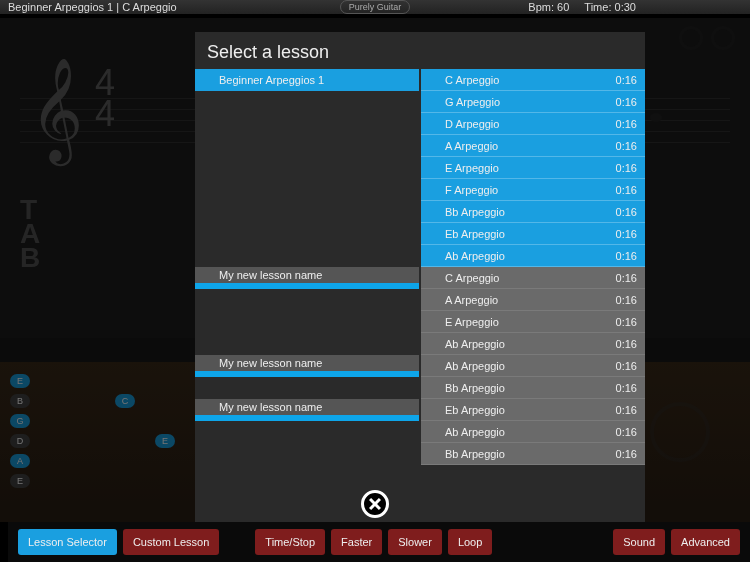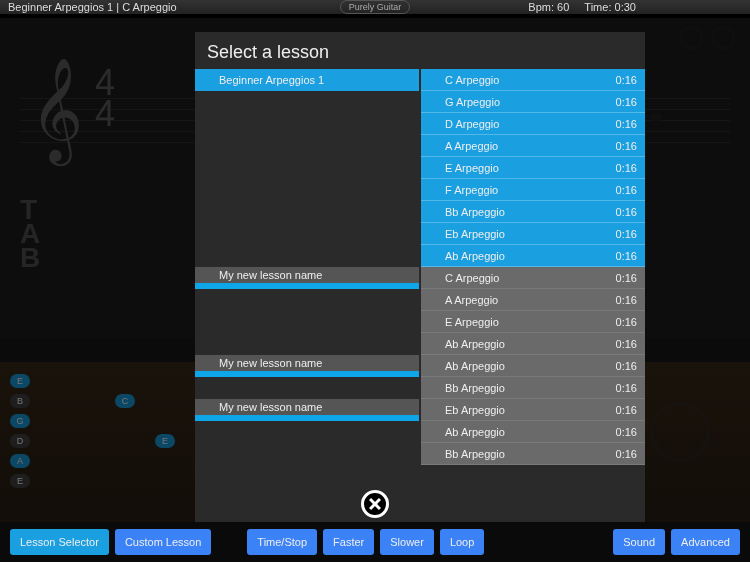--- a/index.html
+++ b/index.html
@@ -41,22 +41,22 @@
   .gap2 { height: 66px; }
   .gap3 { height: 22px; }
   .selgroup .lrow { border-bottom: 1px solid rgba(255,255,255,0.25); }
   .unsgroup .lrow { background: #6a6a6a; border-bottom: 1px solid #7a7a7a; }
 
   .close-btn { position: absolute; left: 50%; bottom: 44px; transform: translateX(-50%); width: 28px; height: 28px; border: 3px solid #fff; border-radius: 50%; background: #000; }
   .close-btn::before, .close-btn::after { content:''; position:absolute; left:50%; top:50%; width:14px; height:3px; background:#fff; transform-origin:center; }
   .close-btn::before { transform: translate(-50%,-50%) rotate(45deg); }
   .close-btn::after  { transform: translate(-50%,-50%) rotate(-45deg); }
 
-  .footer { position: absolute; left: 0; right: 0; bottom: 0; height: 40px; background: #0a0a0a; display: flex; align-items: center; padding: 0 10px; gap: 6px; }
-  .fbtn { height: 26px; padding: 0 10px; font-size: 11px; color: #eee; background: #3b82f6; border-radius: 3px; line-height: 26px; cursor: pointer; }
+  .footer { position: absolute; left: 8px; right: 0; bottom: 0; height: 40px; background: #0a0a0a; display: flex; align-items: center; padding: 0 10px; gap: 6px; }
+  .fbtn { height: 26px; padding: 0 10px; font-size: 11px; color: #eee; background: #7f1d1d; border-radius: 3px; line-height: 26px; cursor: pointer; }
   .fbtn.active { background: #1a9fe0; }
   .fspacer { width: 24px; }
   .fgrow { flex: 1; }
 </style>
 </head>
 <body>
 
 <div class="header">
   <div class="header-left">Beginner Arpeggios 1 | C Arpeggio</div>
   <div class="header-center">Purely Guitar</div>

